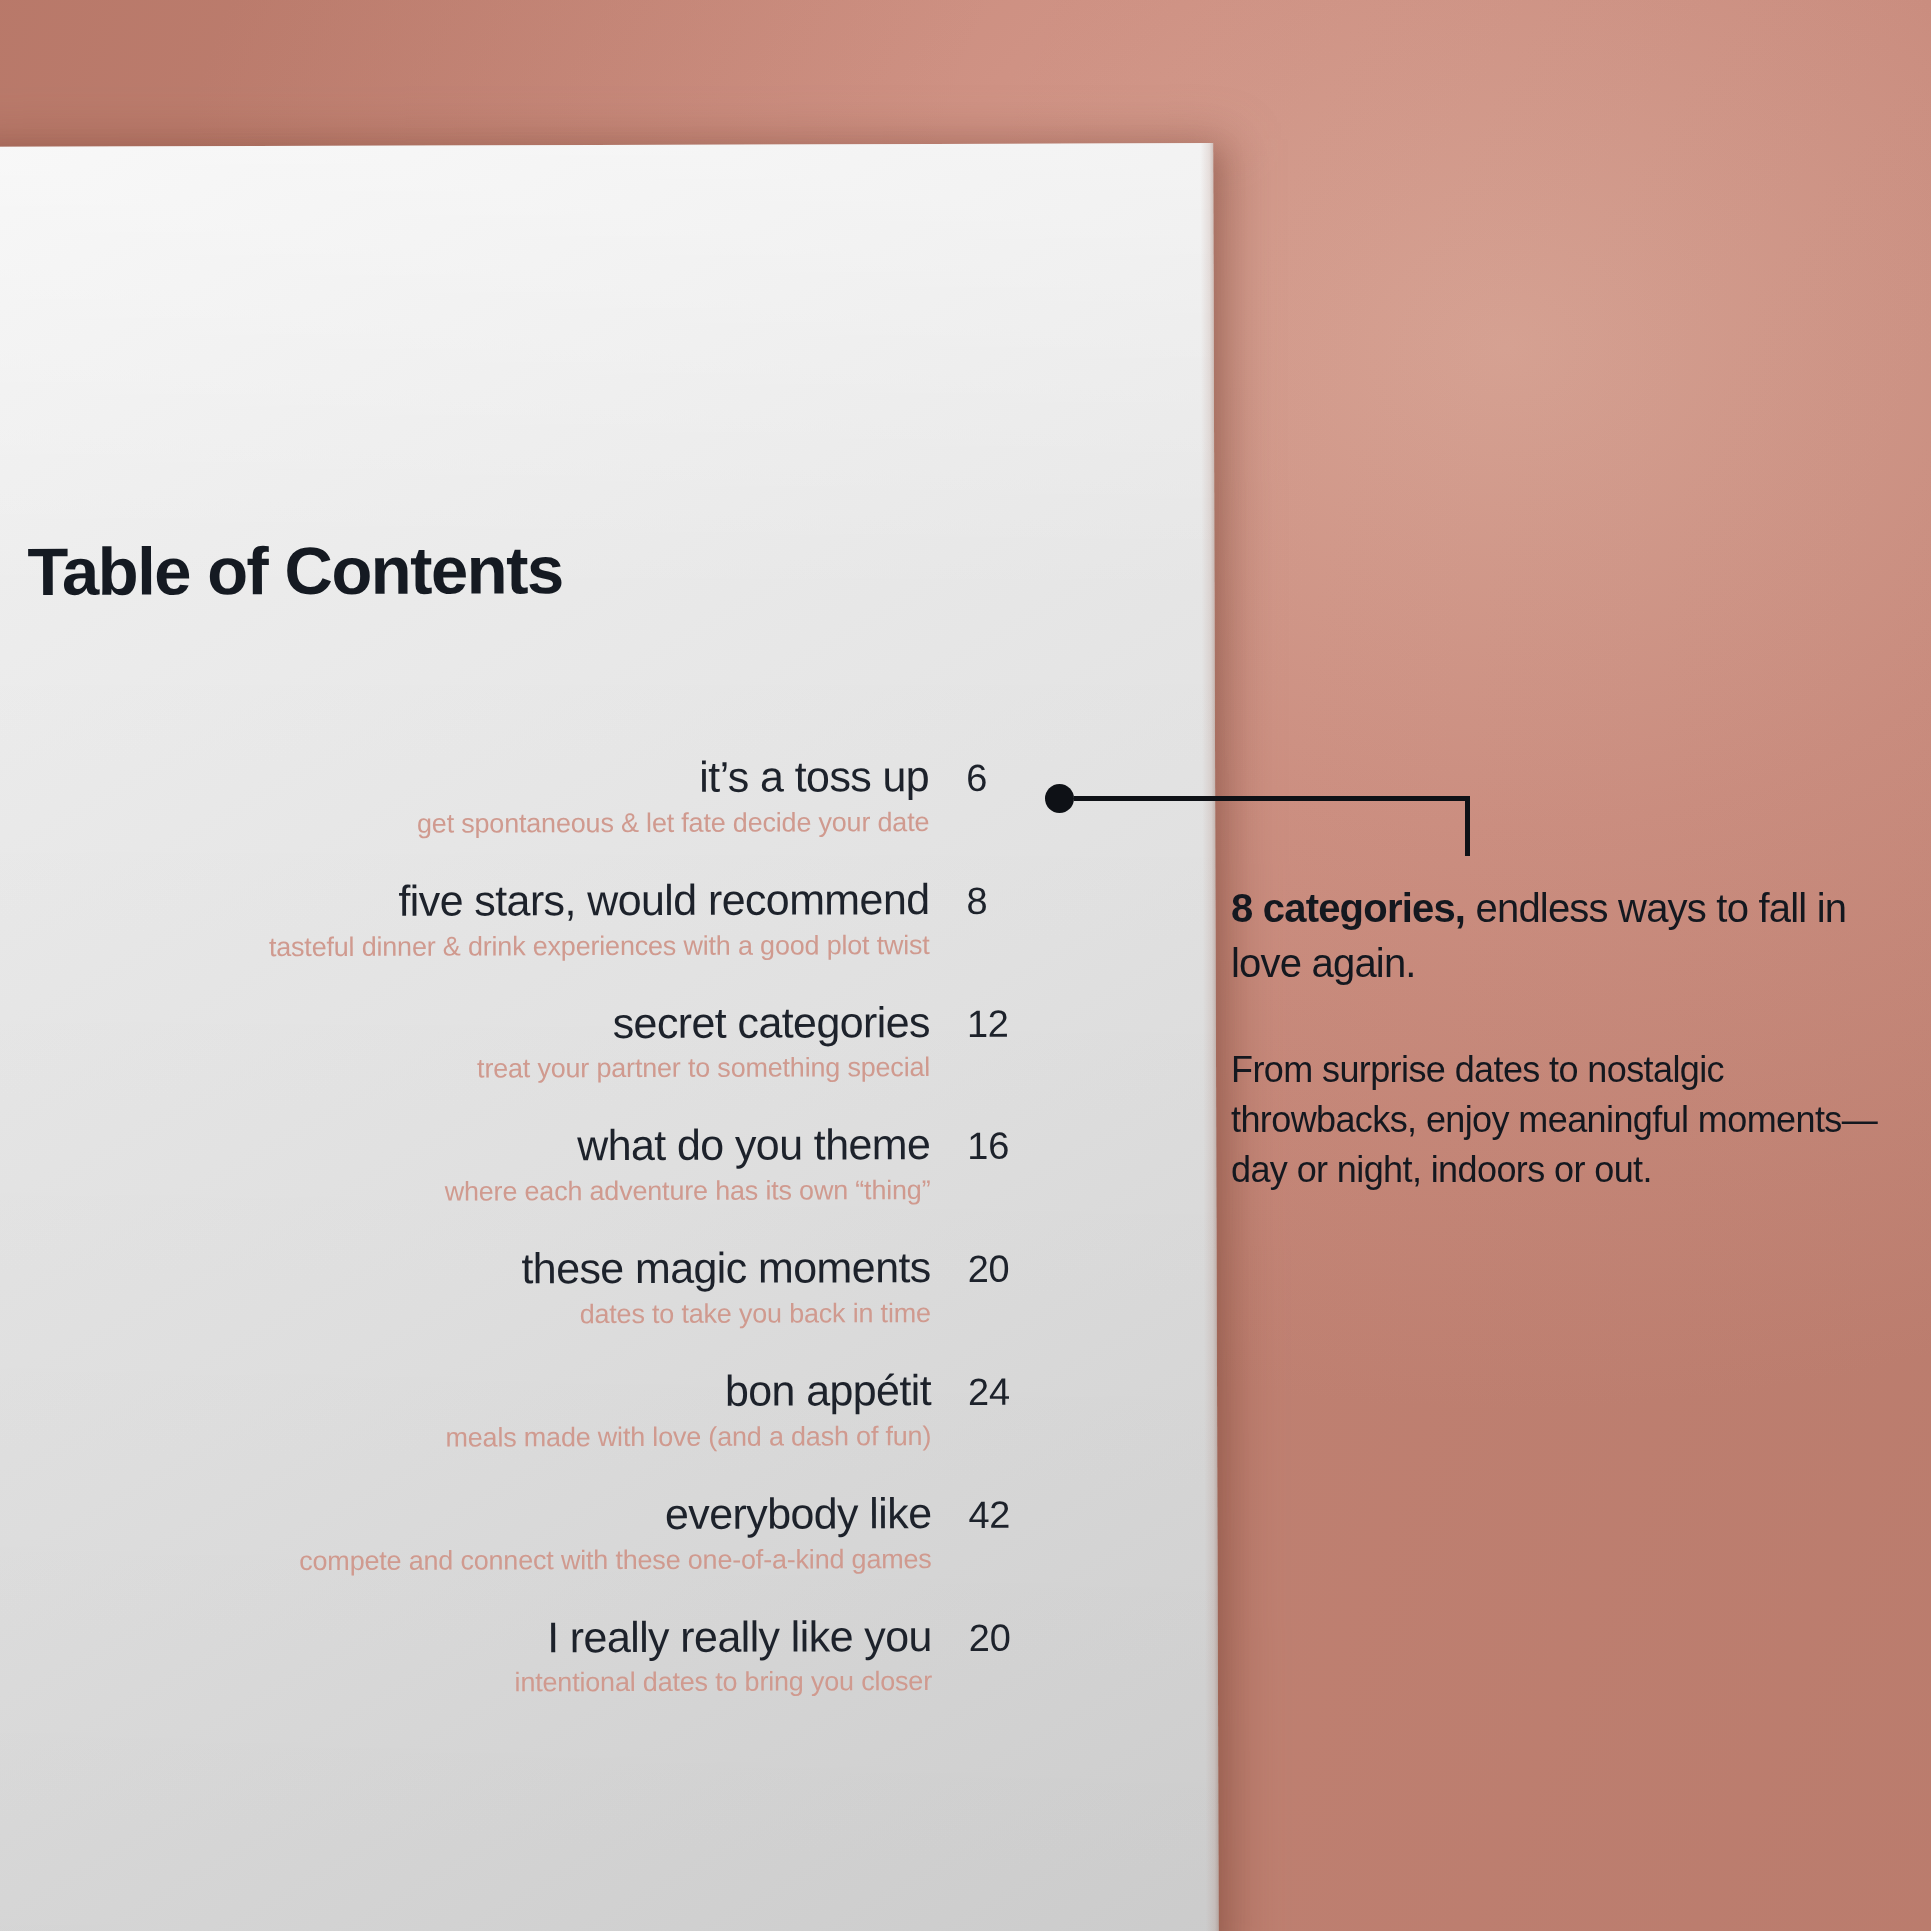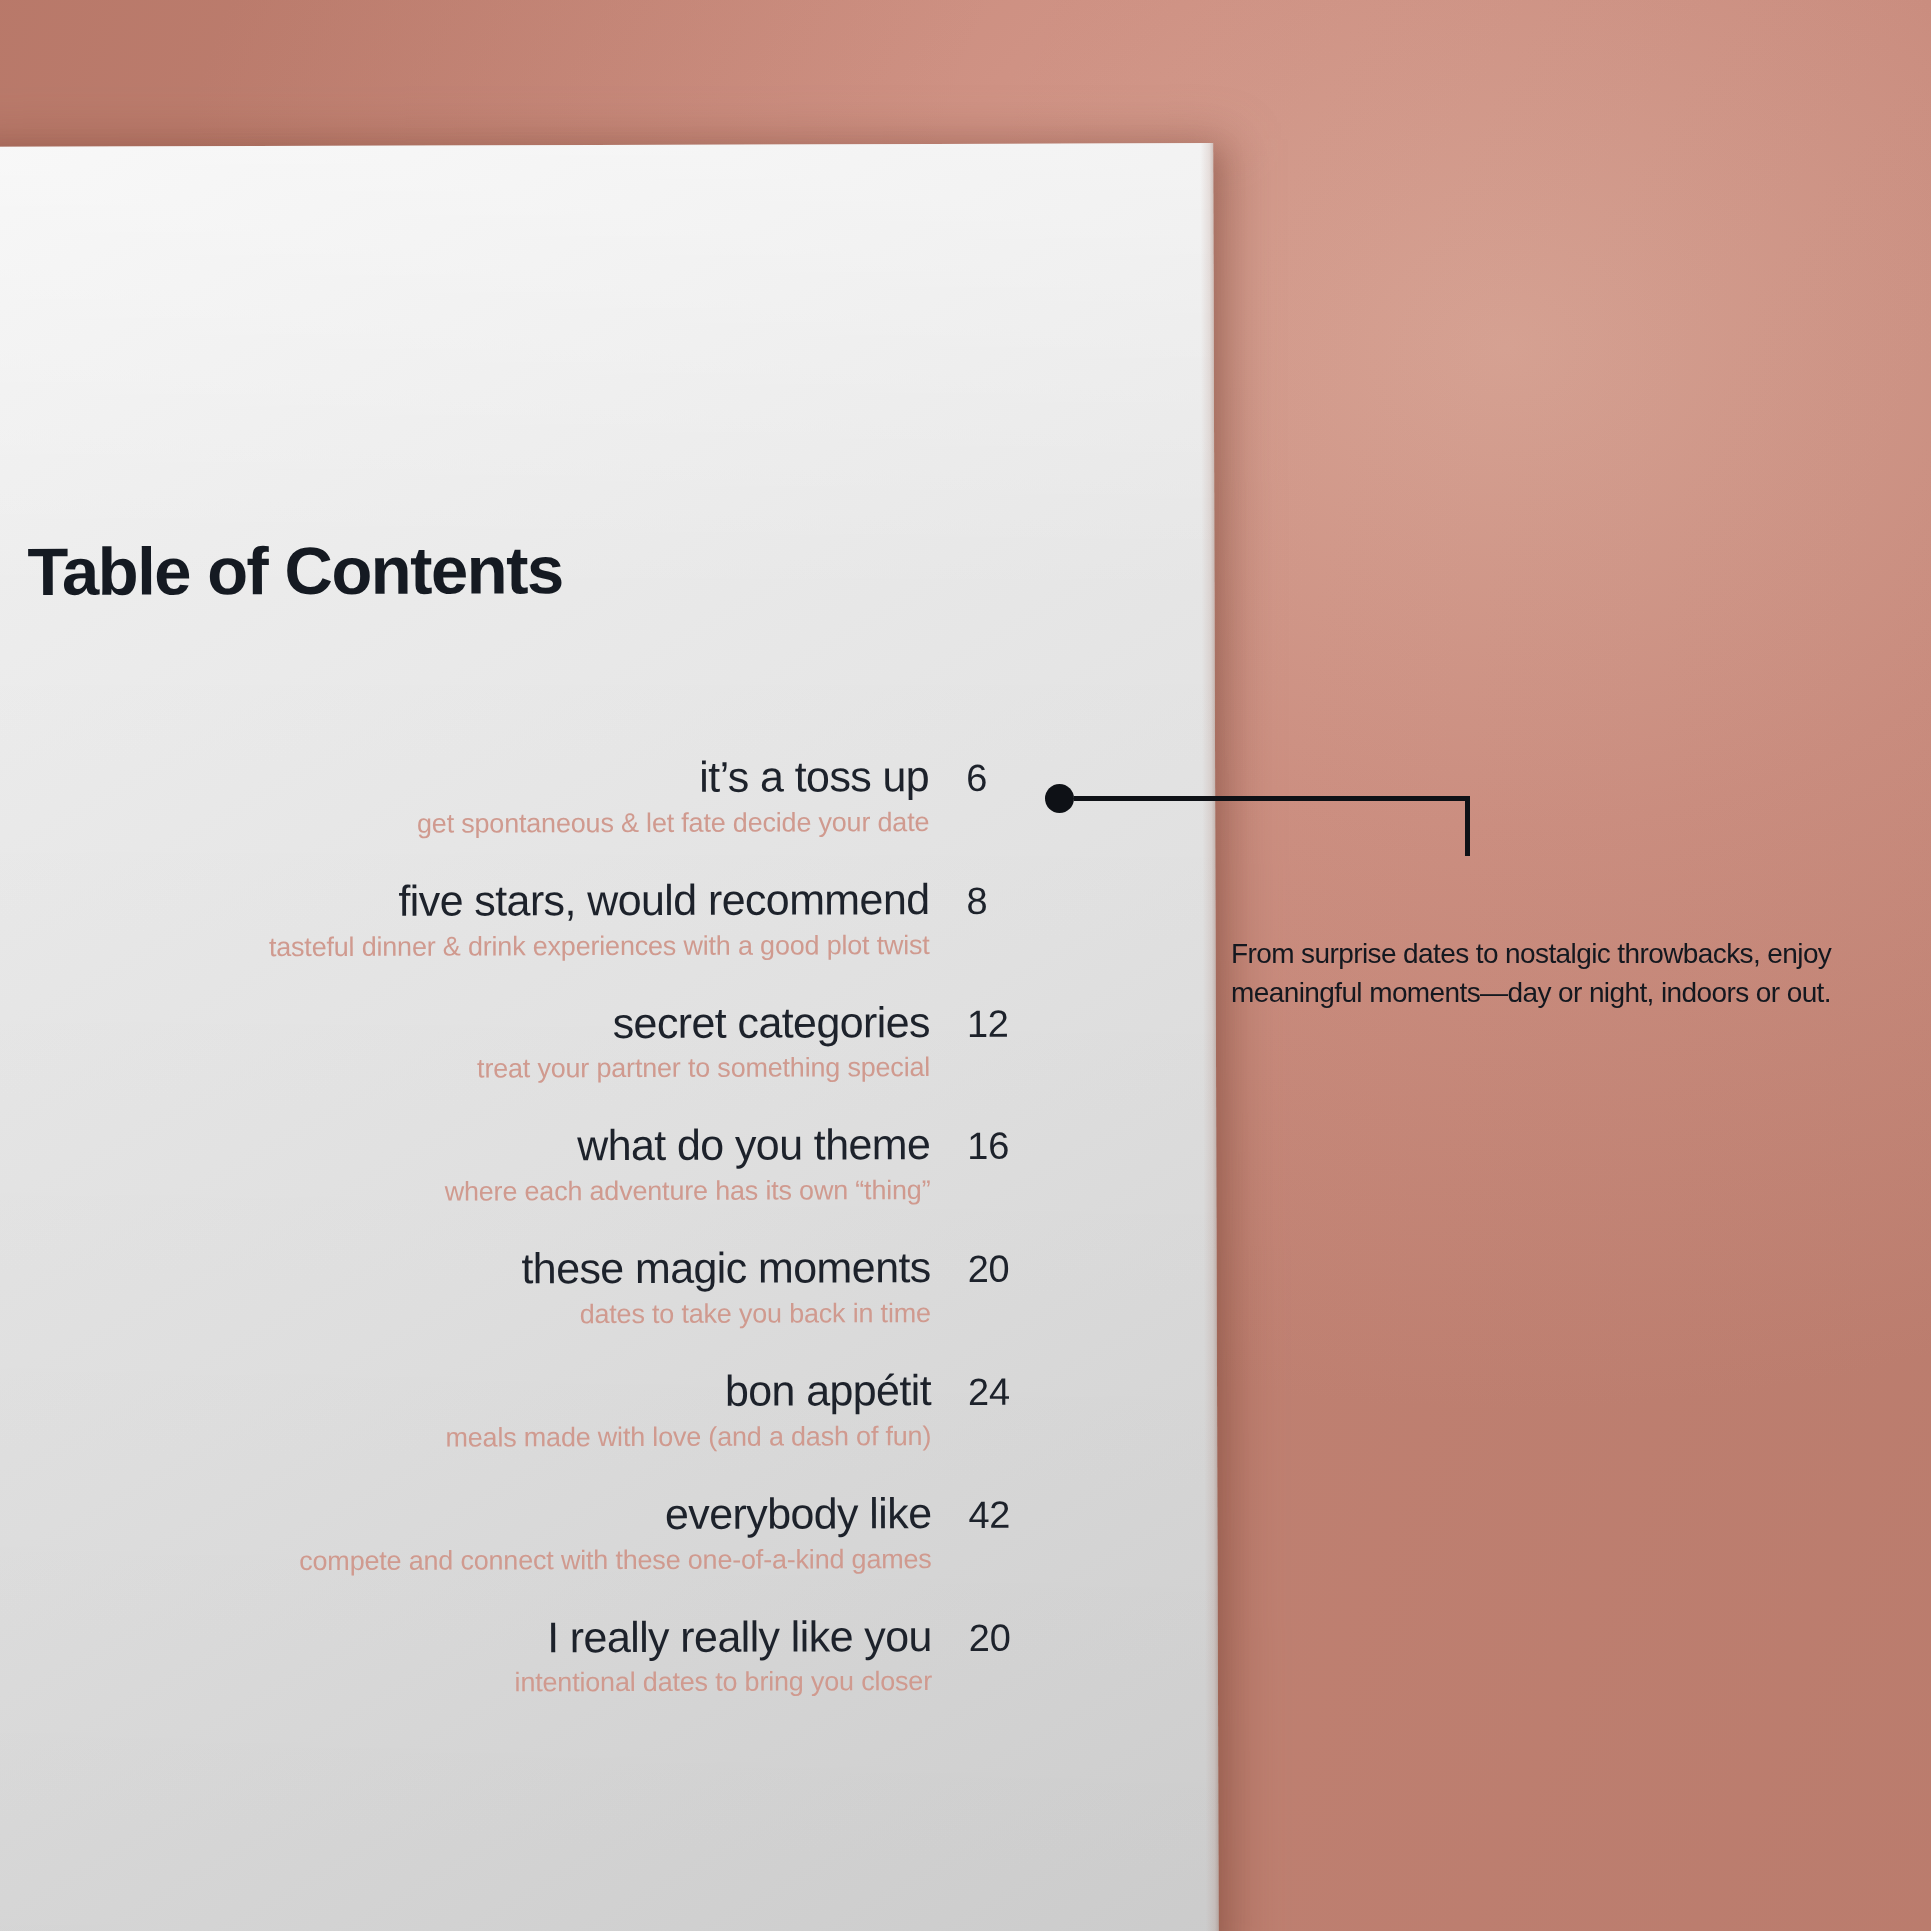--- a/index.html
+++ b/index.html
@@ -162,21 +162,21 @@
     font-size: 40px;
     font-weight: 700;
     letter-spacing: -0.8px;
     line-height: 1.38;
   }
   #callout-head .reg {
     font-weight: 400;
   }
   #callout-body {
     margin-top: 54px;
-    font-size: 28px;
+    font-size: 36px;
     font-weight: 400;
     letter-spacing: -0.6px;
     line-height: 1.38;
   }
 </style>
 </head>
 <body>
 
 <div id="backdrop">
   <div id="backdrop-shade"></div>
@@ -260,15 +260,19 @@
     </div>
 
   </div>
 </div>
 
 <div id="callout-dot"></div>
 <div id="callout-line-h"></div>
 <div id="callout-line-v"></div>
 
 <div id="callout-text">
+  <div id="callout-head">
+    <span>8 categories,</span>
+    <span class="reg">endless ways to fall in love again.</span>
+  </div>
   <div id="callout-body">From surprise dates to nostalgic throwbacks, enjoy meaningful moments—day or night, indoors or out.</div>
 </div>
 
 
 </body></html>

